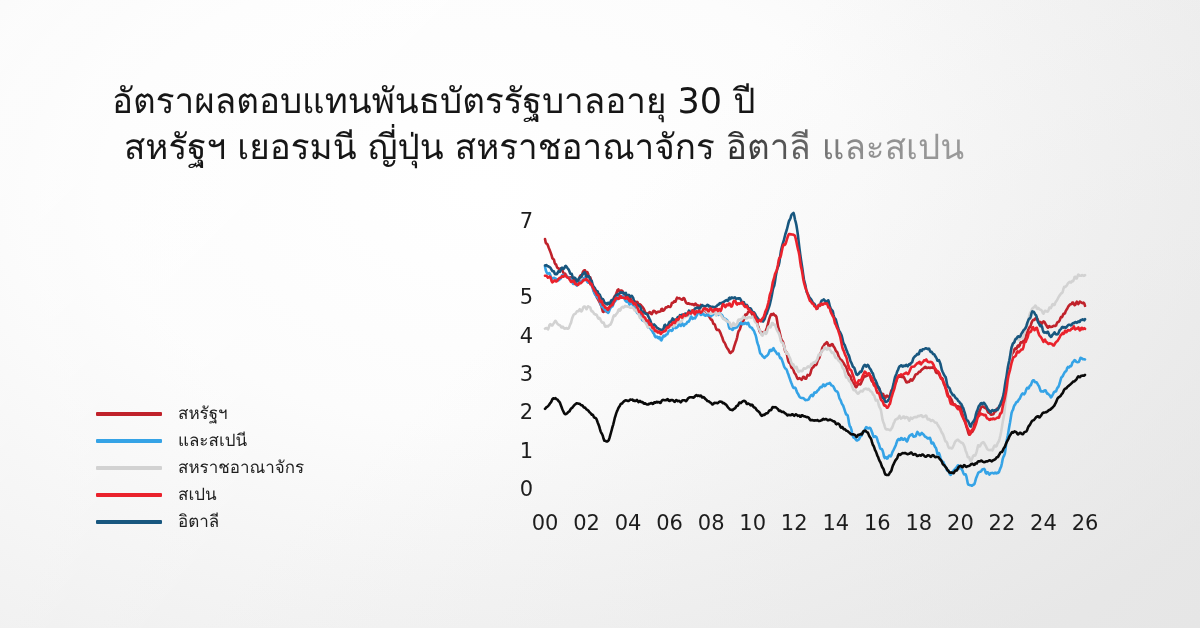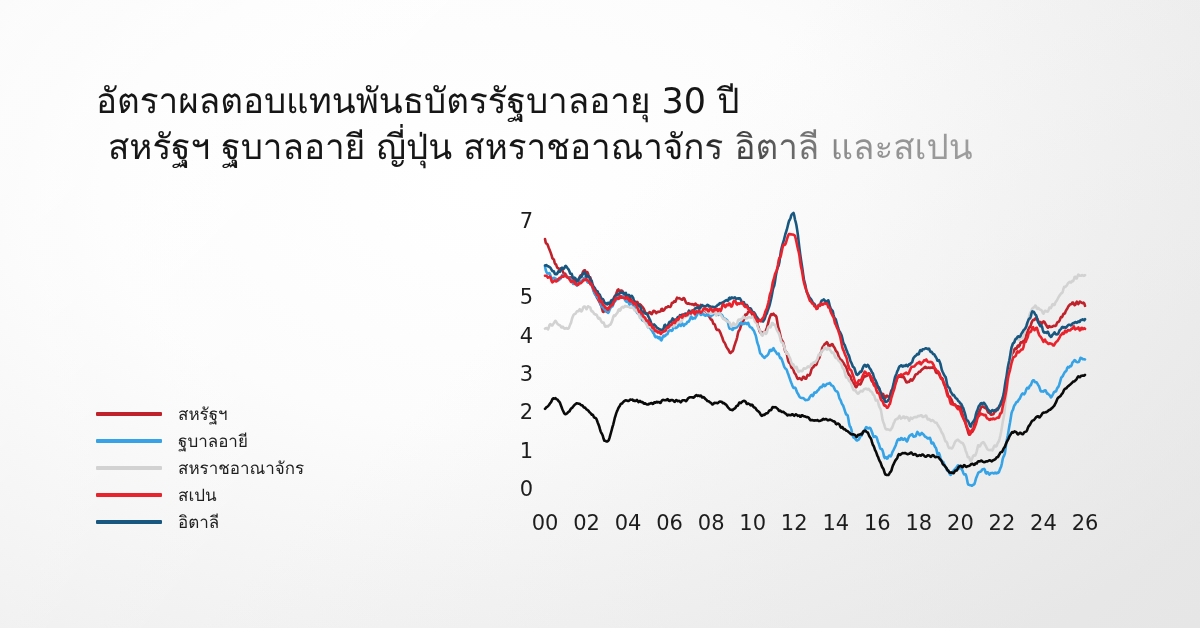--- a/index.html
+++ b/index.html
@@ -13,21 +13,21 @@
     background:
       radial-gradient(ellipse 900px 560px at 40% 30%, #ffffff 0%, #fcfcfc 42%, #f5f5f5 70%, #eeeeee 100%);
   }
   #page:after{
     content:"";position:absolute;inset:0;pointer-events:none;
     background:linear-gradient(135deg, rgba(255,255,255,0.55) 0%, rgba(255,255,255,0) 45%, rgba(222,222,222,0.5) 100%);
   }
 
   
   .title-block{
-    position:absolute;left:96px;top:78px;width:1010px;
+    position:absolute;left:112px;top:78px;width:1010px;
     z-index:4;
   }
   .title-line{
     font-size:35px;
     line-height:46px;
     font-weight:400;
     white-space:nowrap;
     color:#1b1b1b;
   }
   .title-line-1{ color:#161616; }
@@ -37,21 +37,21 @@
     -webkit-background-clip:text;
     background-clip:text;
     color:transparent;
   }
 
   
   .legend{
     position:absolute;left:96px;top:400px;z-index:5;
   }
   .legend-row{
-    display:flex;align-items:center;height:27px;
+    display:flex;align-items:center;height:27px;font-family:Liberation Serif, serif;
   }
   .legend-swatch{
     width:66px;height:4px;border-radius:1px;flex:none;
   }
   .legend-label{
     margin-left:16px;
     font-size:17px;
     color:#1f1f1f;
     white-space:nowrap;
     line-height:22px;
@@ -76,31 +76,31 @@
     stroke-linejoin:round;stroke-linecap:round;
   }
 </style>
 </head>
 <body>
 
 <div id="page">
 
   <div class="title-block">
     <div class="title-line title-line-1">อัตราผลตอบแทนพันธบัตรรัฐบาลอายุ 30 ปี</div>
-    <div class="title-line title-line-2">สหรัฐฯ ฐบาลอายี ญี่ปุ่น สหราชอาณาจักร อิตาลี และสเปน</div>
+    <div class="title-line title-line-2">สหรัฐฯ เยอรมนี ญี่ปุ่น สหราชอาณาจักร อิตาลี และสเปน</div>
   </div>
 
   <div class="legend" id="legend">
       <div class="legend-row">
         <div class="legend-swatch" style="background: rgb(192, 34, 43);"></div>
         <div class="legend-label">สหรัฐฯ</div>
       </div>
       <div class="legend-row">
         <div class="legend-swatch" style="background: rgb(53, 163, 230);"></div>
-        <div class="legend-label">ฐบาลอายี</div>
+        <div class="legend-label">และสเปนี</div>
       </div>
       <div class="legend-row">
         <div class="legend-swatch" style="background: rgb(210, 210, 210);"></div>
         <div class="legend-label">สหราชอาณาจักร</div>
       </div>
       <div class="legend-row">
         <div class="legend-swatch" style="background: rgb(234, 34, 44);"></div>
         <div class="legend-label">สเปน</div>
       </div>
       <div class="legend-row">

